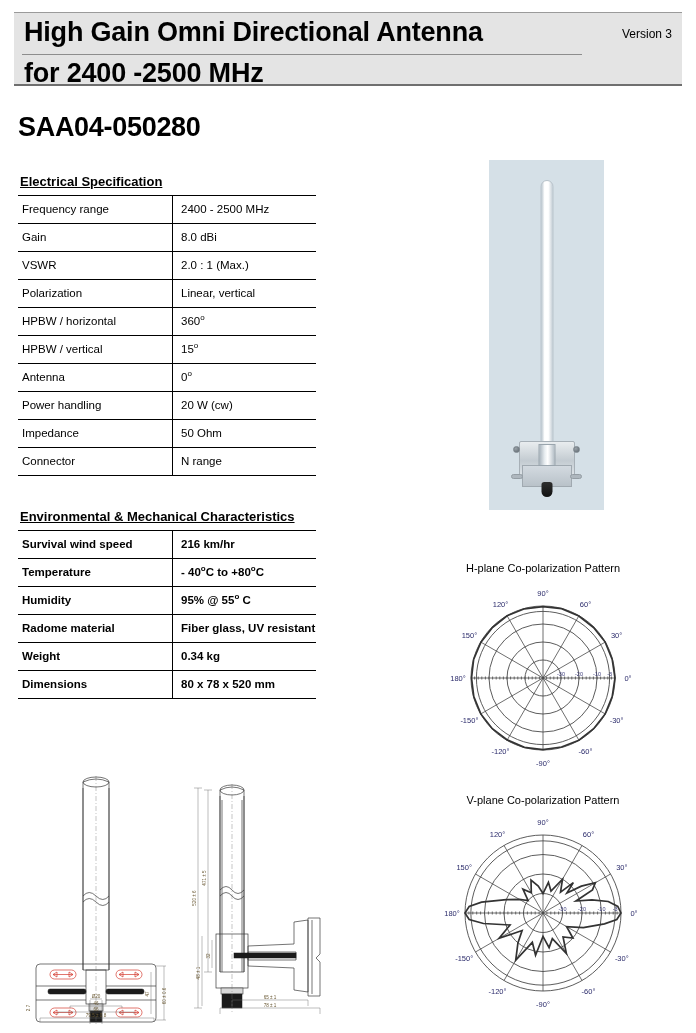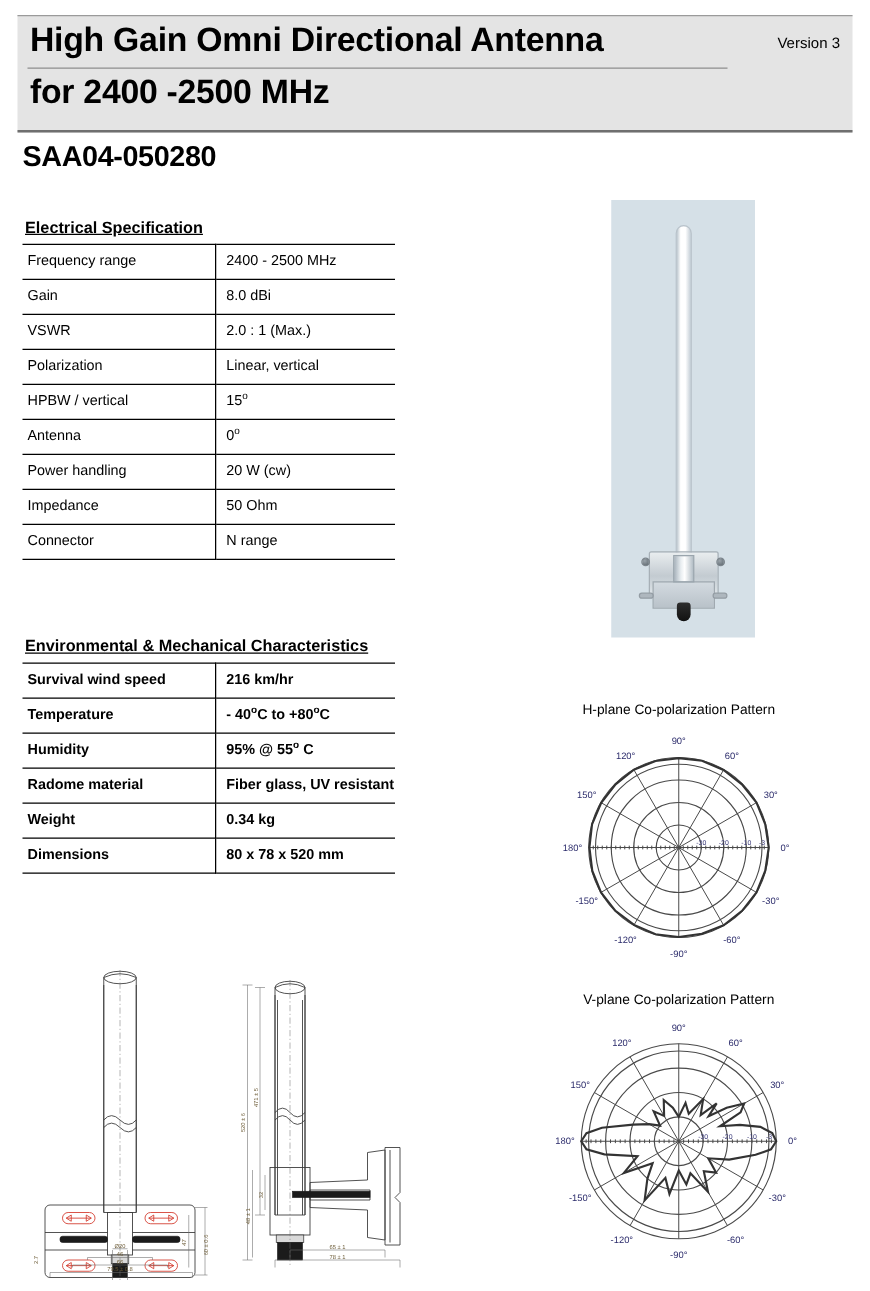--- a/index.html
+++ b/index.html
@@ -8,21 +8,21 @@
     background:#ffffff;
     font-family:"Liberation Sans", sans-serif;
     color:#000;
     overflow:hidden;
     position:relative;
   }
   .page{position:relative;width:696px;height:1033px;}
 
   
   .header-band{
-    position:absolute;left:14px;top:12px;width:668px;height:94px;
+    position:absolute;left:14px;top:12px;width:668px;height:74px;
     background:#e4e4e4;
     border-top:1px solid #9a9a9a;
     border-bottom:2px solid #6f6f6f;
     box-sizing:border-box;
   }
   .header-line1{
     position:absolute;left:8px;top:3px;width:560px;height:39px;
     border-bottom:1px solid #8d8d8d;
     box-sizing:border-box;
   }
@@ -36,21 +36,21 @@
     font-size:27px;font-weight:bold;letter-spacing:-0.2px;
     white-space:nowrap;
   }
   .version{
     position:absolute;right:10px;top:14px;
     font-size:12px;font-weight:normal;
   }
 
   .model{
     position:absolute;left:18px;top:112px;
-    font-size:23px;font-weight:bold;letter-spacing:-0.3px;
+    font-size:27px;font-weight:bold;letter-spacing:-0.3px;
   }
 
   
   .sec-head{
     position:absolute;
     font-size:13px;font-weight:bold;text-decoration:underline;
   }
   #elec-head{left:20px;top:174px;}
   #env-head{left:20px;top:509px;}
 
@@ -181,20 +181,24 @@
           <td class="k">Gain</td>
           <td class="v">8.0 dBi</td>
         </tr>
         <tr>
           <td class="k">VSWR</td>
           <td class="v">2.0 : 1 (Max.)</td>
         </tr>
         <tr>
           <td class="k">Polarization</td>
           <td class="v">Linear, vertical</td>
+        </tr>
+        <tr>
+          <td class="k">HPBW / horizontal</td>
+          <td class="v">360<span class="deg">o</span></td>
         </tr>
         <tr>
           <td class="k">HPBW / vertical</td>
           <td class="v">15<span class="deg">o</span></td>
         </tr>
         <tr>
           <td class="k">Antenna</td>
           <td class="v">0<span class="deg">o</span></td>
         </tr>
         <tr>

